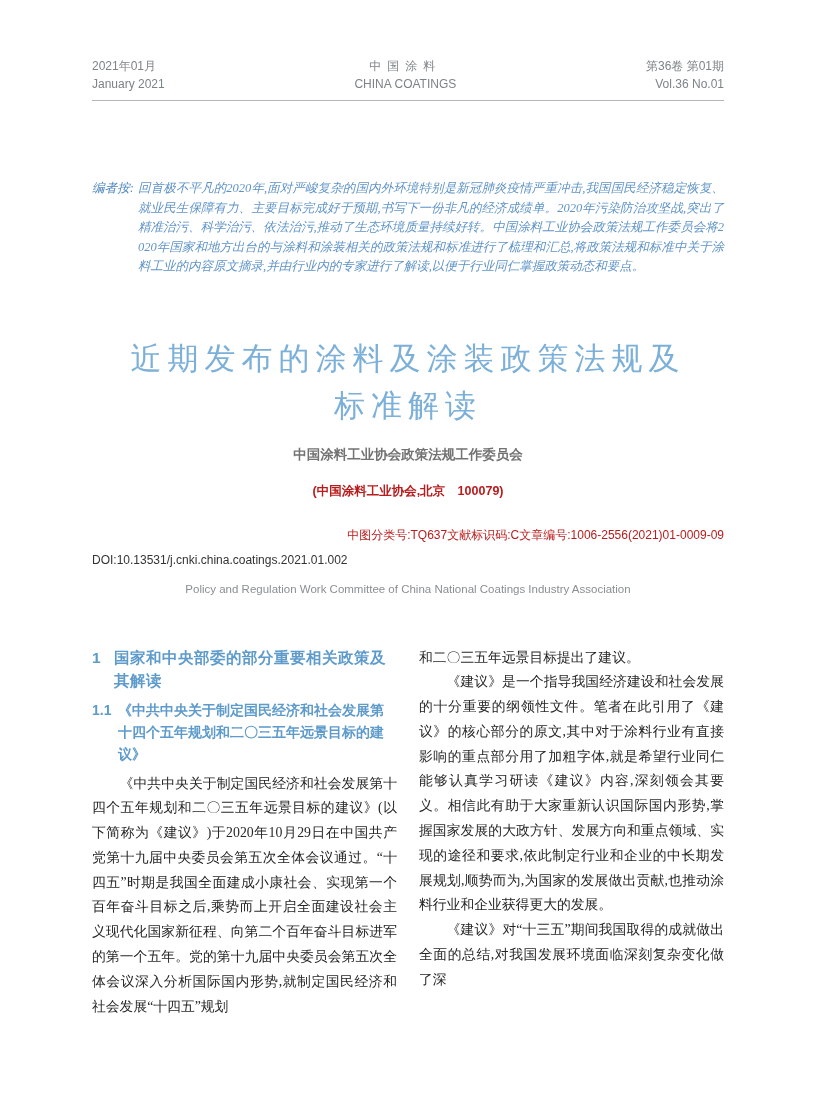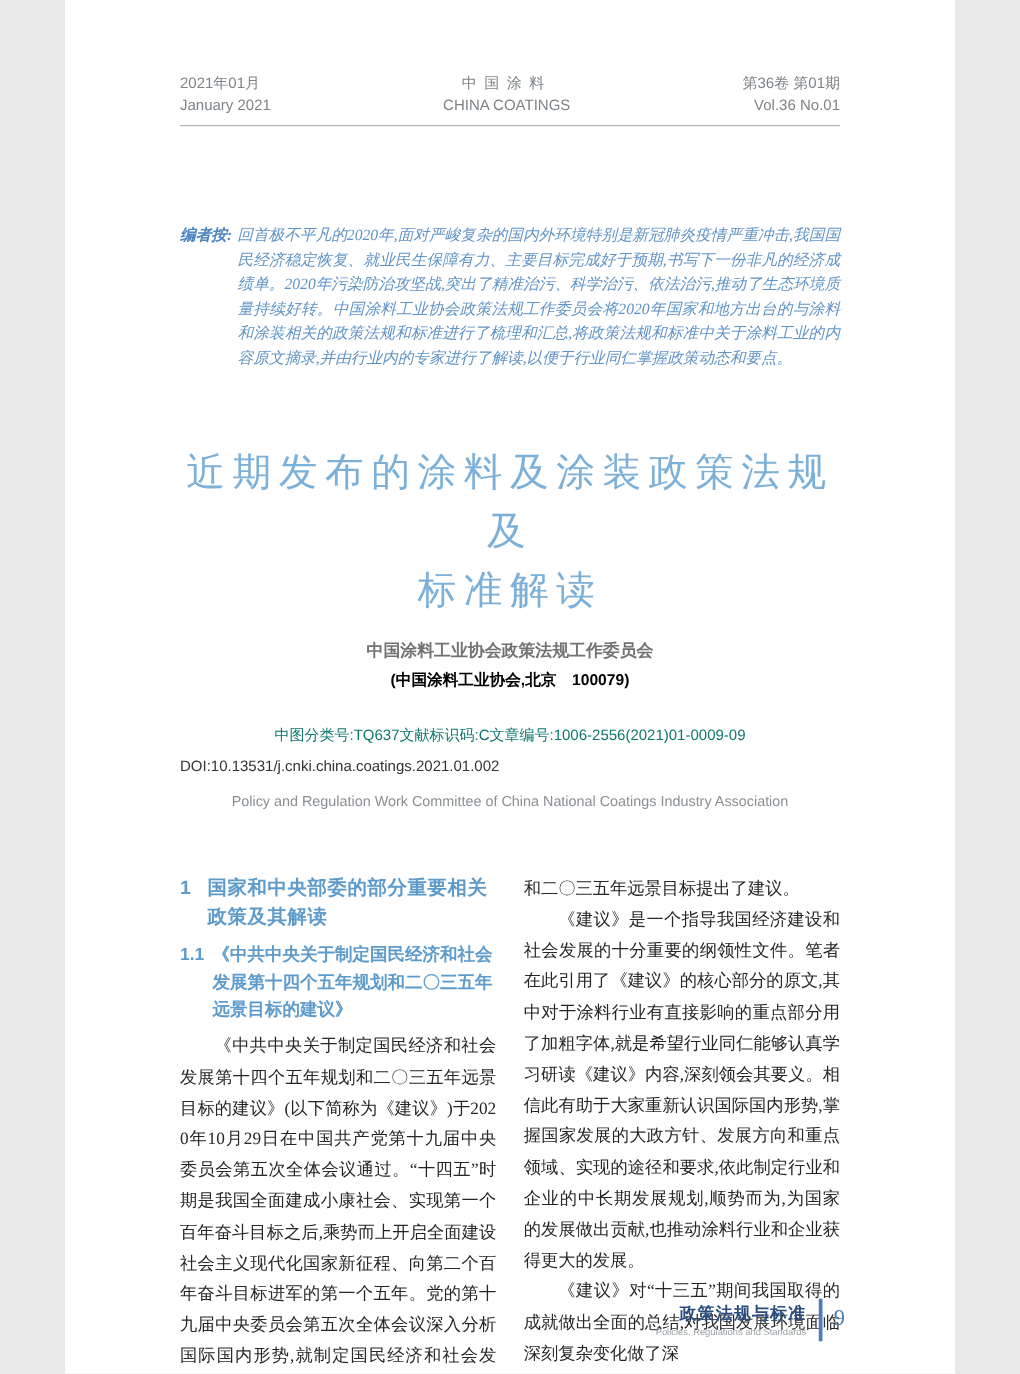--- a/index.html
+++ b/index.html
@@ -1,18 +1,18 @@
 <!DOCTYPE html>
 <html><head>
 <meta charset="utf-8">
 <style>
   * { margin:0; padding:0; box-sizing:border-box; }
   html,body { background:#e9e9e9; }
   .page {
-    width:712px; height:1099px; margin:0 auto; background:#ffffff;
+    width:816px; height:1099px; margin:0 auto; background:#ffffff;
     position:relative; overflow:hidden;
     font-family:"Liberation Serif","DejaVu Serif",serif;
     color:#262626;
   }
   .content { padding:0 92px; }
 
   
   .jheader {
     margin-top:44px; display:flex; justify-content:space-between; align-items:flex-end;
     border-bottom:1px solid #b4b7b9; padding-bottom:7px;
@@ -23,39 +23,39 @@
   .jheader .c-center { text-align:center; }
   .jheader .c-right { text-align:right;margin-top:13px; }
   .cn-spaced { letter-spacing:6px; }
 
   
   .editor-note {
     margin-top:78px; padding-left:46px; text-indent:-46px;
     font-size:12.5px; line-height:19.5px; color:#5f93c6;
     font-style:italic; text-align:justify; word-break:break-all;
   }
-  .editor-note .en-label { font-weight:bold; color:#4d86c0; margin-right:4px; }
+  .editor-note .en-label { font-weight:normal; color:#4d86c0; margin-right:4px; }
 
   
   .title-cn {
     margin-top:58px; text-align:center;
     font-family:"Liberation Sans","DejaVu Sans",sans-serif;
     font-weight:normal; color:#7cb0d8;
     font-size:31px; line-height:47px; letter-spacing:6px;
   }
   .authors-cn { margin-top:16px; text-align:center;
     font-family:"Liberation Sans","DejaVu Sans",sans-serif; }
   .authors-cn .a1 { font-size:13.5px; font-weight:bold; color:#737373; line-height:20px; }
-  .authors-cn .a2 { font-size:12.5px; font-weight:bold; color:#000000; line-height:20px; margin-top:3px; }
+  .authors-cn .a2 { font-size:12.5px; font-weight:bold; color:#b91c1c; line-height:20px; margin-top:16px; }
 
   
   .meta-row {
-    margin-top:26px; display:flex; justify-content:center;
+    margin-top:26px; display:flex; justify-content:flex-end;
     font-family:"Liberation Sans","DejaVu Sans",sans-serif;
-    font-size:12px; color:#0f766e; line-height:16px;
+    font-size:12px; color:#b91c1c; line-height:16px;
   }
   .doi-row {
     margin-top:9px; font-family:"Liberation Sans","DejaVu Sans",sans-serif;
     font-size:12px; color:#333; line-height:16px;
   }
 
   
   .title-en {
     margin-top:44px; text-align:center;
     font-family:"Liberation Serif","DejaVu Serif",serif;
@@ -165,21 +165,13 @@
 
       <div class="col">
         <p>和二〇三五年远景目标提出了建议。</p>
         <p class="para">《建议》是一个指导我国经济建设和社会发展的十分重要的纲领性文件。笔者在此引用了《建议》的核心部分的原文,其中对于涂料行业有直接影响的重点部分用了加粗字体,就是希望行业同仁能够认真学习研读《建议》内容,深刻领会其要义。相信此有助于大家重新认识国际国内形势,掌握国家发展的大政方针、发展方向和重点领域、实现的途径和要求,依此制定行业和企业的中长期发展规划,顺势而为,为国家的发展做出贡献,也推动涂料行业和企业获得更大的发展。</p>
         <p class="para">《建议》对“十三五”期间我国取得的成就做出全面的总结,对我国发展环境面临深刻复杂变化做了深</p>
       </div>
 
     </div>
   </div>
 
-  <div class="pfooter">
-    <div class="labels">
-      <div class="col-cn">政策法规与标准</div>
-      <div class="col-en">Policies, Regulations and Standards</div>
-    </div>
-    <div class="vbar"></div>
-    <div class="pagenum">9</div>
-  </div>
 </div>
 
 </body></html>

